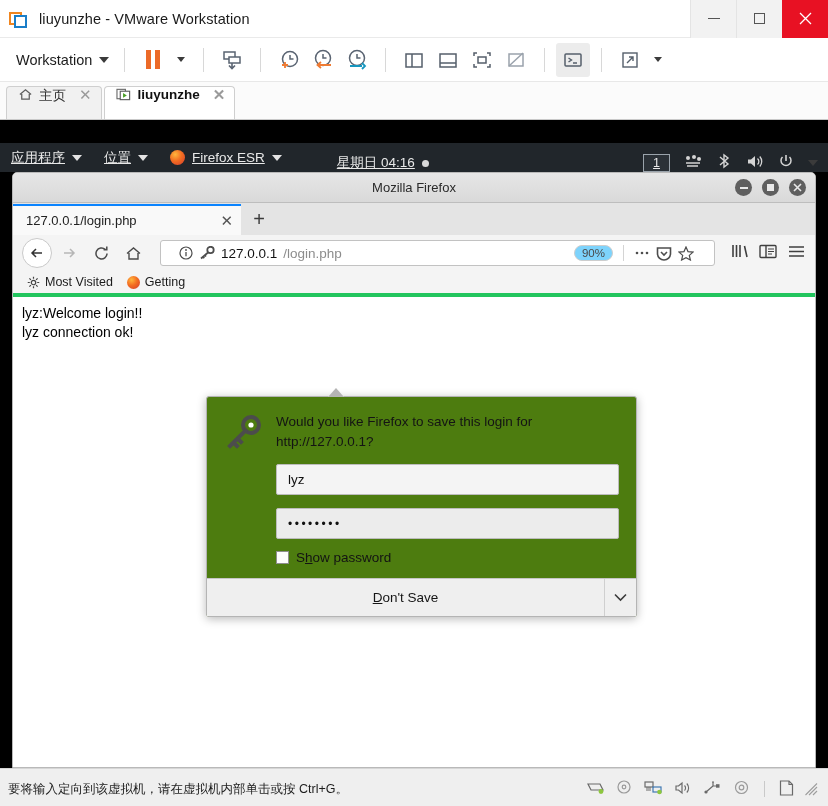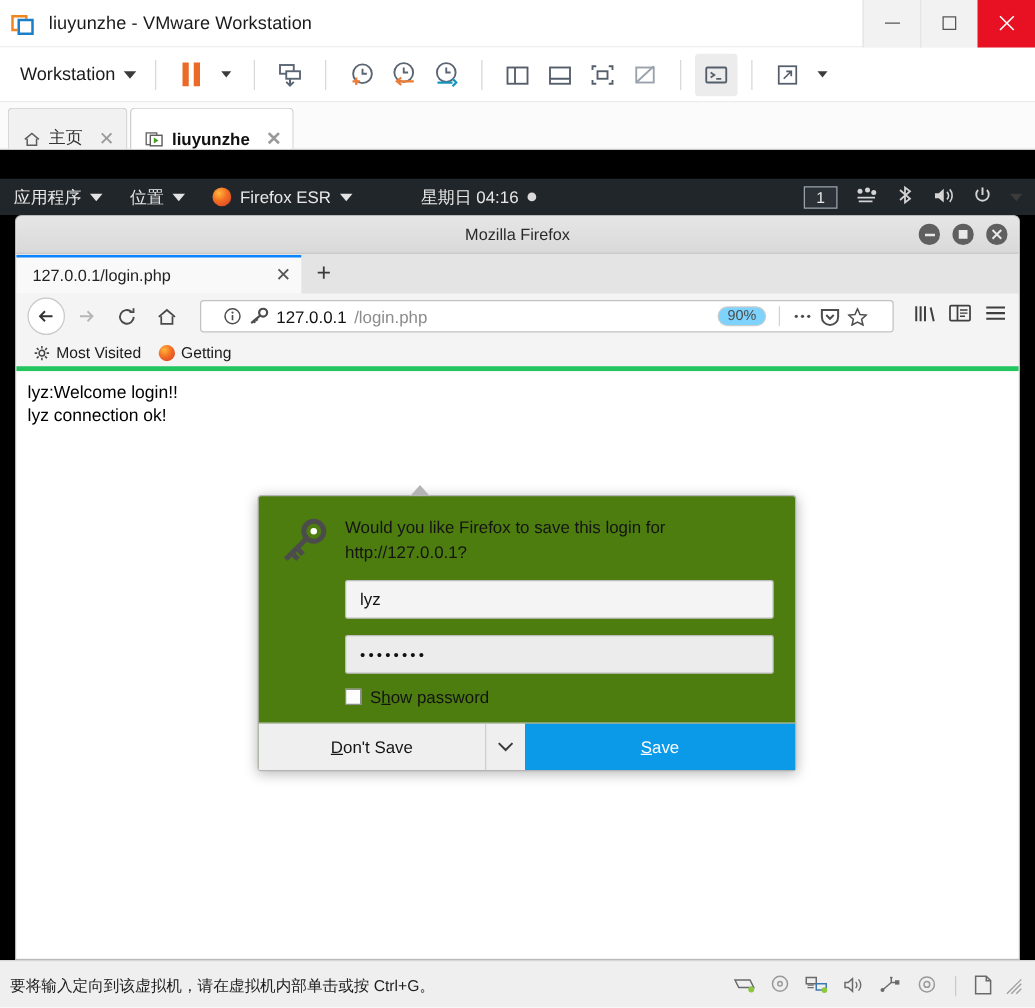--- a/index.html
+++ b/index.html
@@ -55,38 +55,38 @@
   .tb-btn.active { background: #ececec; }
   .pausebars { display: flex; gap: 4px; }
   .pausebars i { display: block; width: 5px; height: 19px; background: #ec6a28; }
 
   
   .vmw-tabstrip {
     height: 38px; background: #fbfbfb; display: flex; align-items: flex-end;
     padding-left: 6px; border-bottom: 1px solid #c9c9c9;
   }
   .vmw-tab {
-    height: 33px; display: flex; align-items: flex-end; gap: 6px;
+    height: 33px; display: flex; align-items: flex-start; gap: 6px;
     padding: 0 9px 0 11px; background: #f1f1f1;
     border: 1px solid #cfcfcf; border-bottom: none;
     border-radius: 4px 4px 0 0; font-size: 13.5px; color: #333;
     margin-right: 2px;
   }
   .vmw-tab.sel { background: #ffffff; color: #111; font-weight: bold; }
   .vmw-tab .tabclose { color: #9a9a9a; font-size: 15px; margin-left: 7px; line-height: 1; }
 
   
   .guest {
     position: relative; height: 648px; background: #000000; overflow: hidden;
   }
   
   .gnome-panel {
     position: absolute; left: 0; top: 23px; right: 0; height: 29px;
-    background: #21262b; display: flex; align-items: center;
-    color: #e8e8e8; font-size: 13.5px;
+    background: #21262b; display: flex; align-items: flex-end;
+    color: #e8e8e8; font-size: 13.5px; text-decoration: underline;
   }
   .gp-item { display: flex; align-items: center; gap: 7px; padding: 0 11px; height: 29px; }
   .gp-item .caret { border-top-color: #e3e3e3; }
   .gp-clock { margin-left: 44px; display: flex; align-items: center; gap: 7px; }
   .gp-dot { width: 7px; height: 7px; border-radius: 50%; background: #d9d9d9; }
   .gp-right { margin-left: auto; display: flex; align-items: center; gap: 14px; padding-right: 10px; }
   .gp-ws {
     border: 1px solid #9aa3ab; padding: 1px 9px; font-size: 12.5px; color: #e8e8e8;
     background: #2b3137;
   }
@@ -547,23 +547,20 @@
       </div>
       <div class="dh-footer">
         <div class="dh-dontsave">
           <span><span class="ul">D</span>on't Save</span>
         </div>
         <div class="dh-split">
           <svg width="13" height="9" viewBox="0 0 13 9">
               <path d="M1 1.5 L6.5 7 L12 1.5" fill="none" stroke="#3b3b3b" stroke-width="1.6"></path>
             </svg>
         </div>
-        <div class="dh-save">
-          <span><span class="ul">S</span>ave</span>
-        </div>
       </div>
     </div>
   </div>
 </div>
 
 <div class="vmw-status">
   <span>要将输入定向到该虚拟机，请在虚拟机内部单击或按 Ctrl+G。</span>
   <div class="st-right">
     <span>
       <svg width="19" height="15" viewBox="0 0 19 15">

